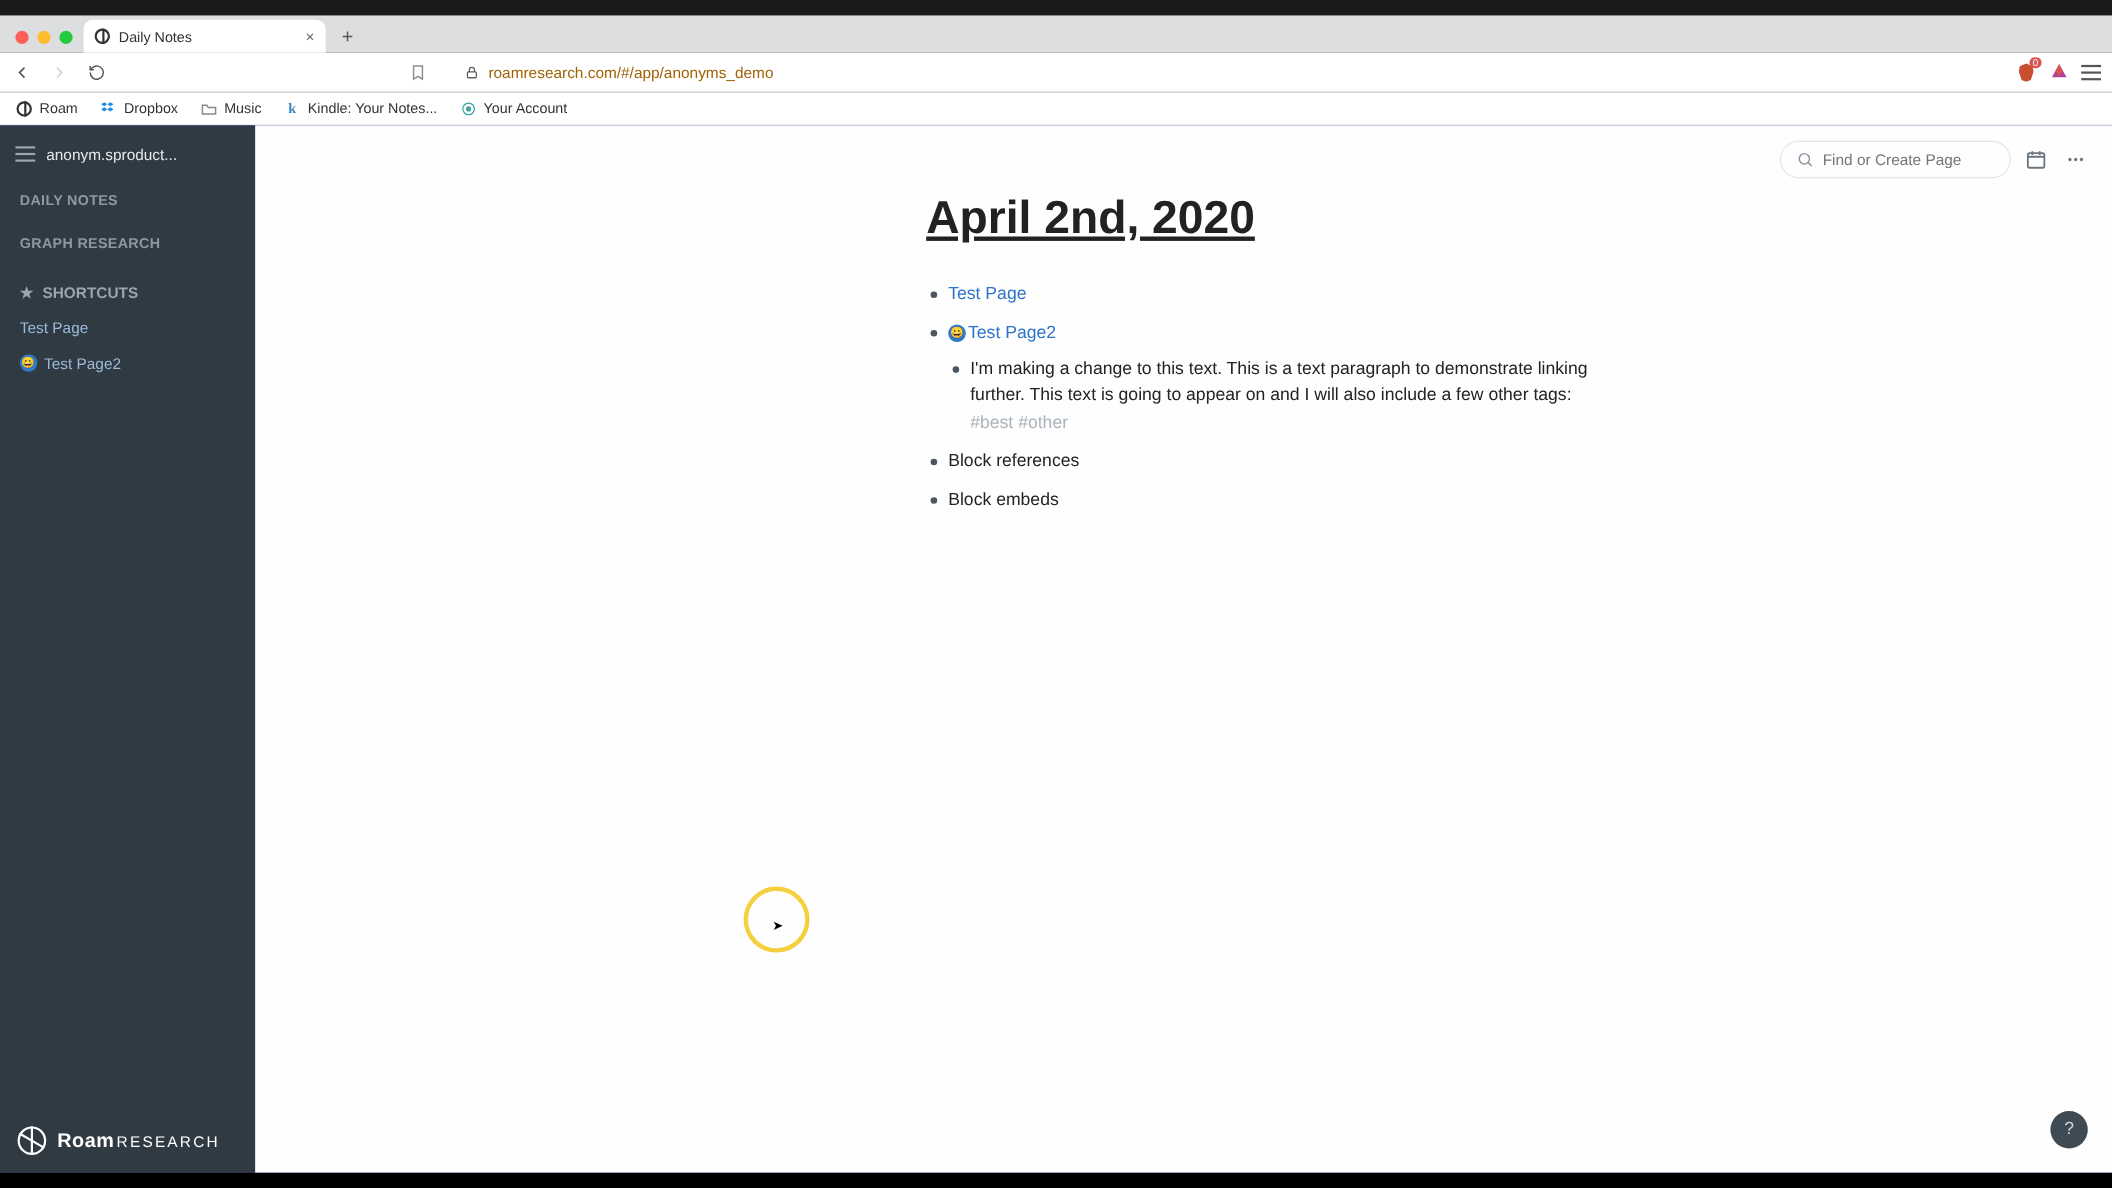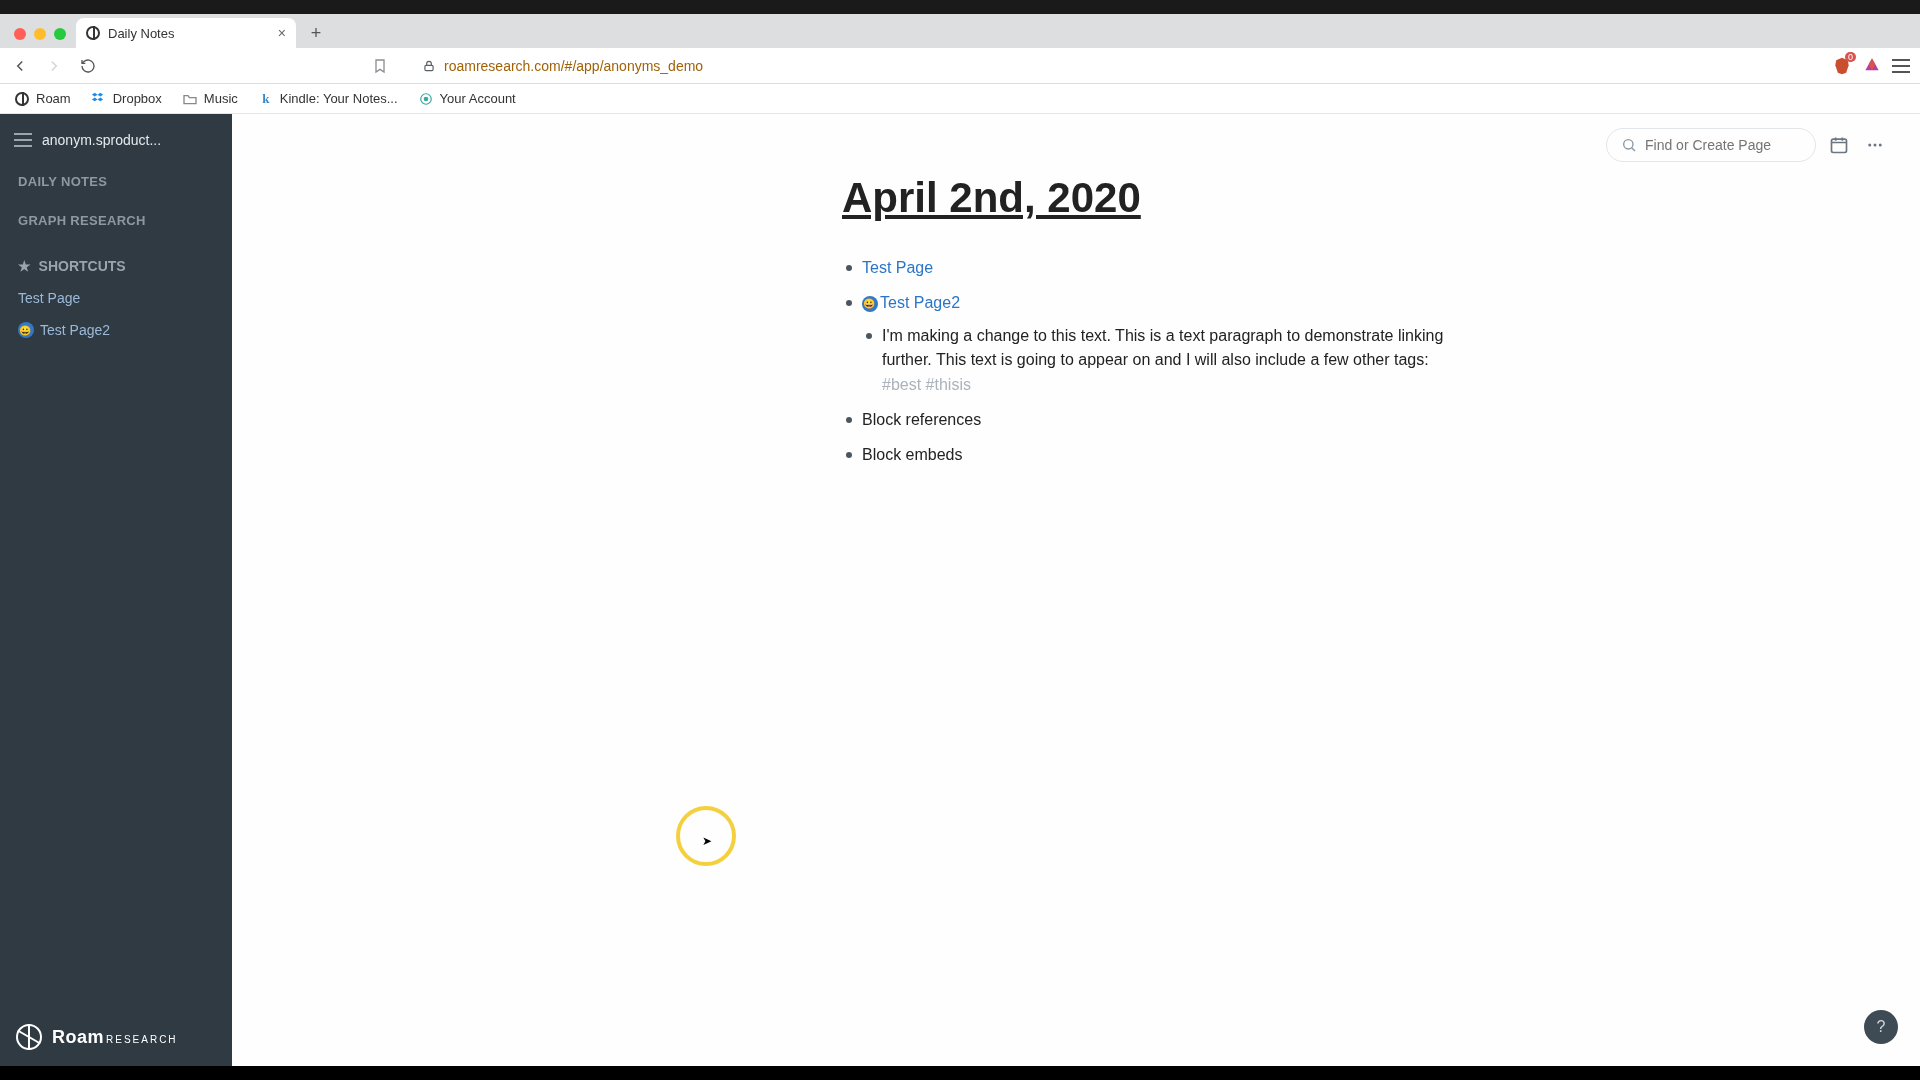--- a/index.html
+++ b/index.html
@@ -52,24 +52,24 @@
   .star { color:#99a4ae; }
   .shortcut { padding: 8px 18px; font-size:14px; color:#9cb9d8; cursor:pointer; display:flex; align-items:center; gap:6px; }
   .emoji-badge { width:16px; height:16px; background:#3178c6; border-radius:50%; font-size:10px; display:flex; align-items:center; justify-content:center; color:#fff; }
 
   .side-foot { margin-top:auto; padding: 16px; display:flex; align-items:center; gap:10px; }
   .roam-logo { width:26px; height:26px; border:2px solid #fff; border-radius:50%; position:relative; }
   .roam-logo::before, .roam-logo::after { content:""; position:absolute; background:#fff; }
   .roam-logo::before { left:45%; top:-2px; bottom:-2px; width:2px; }
   .roam-logo::after { top:45%; left:-2px; right:-2px; height:2px; transform:rotate(30deg); }
   .roam-word { font-size:18px; font-weight:600; color:#fff; letter-spacing:.5px; }
-  .roam-word small { font-size:10px; font-weight:400; letter-spacing:2px; margin-left:2px; }
+  .roam-word small { font-size:14px; font-weight:400; letter-spacing:2px; margin-left:2px; }
 
   .main { flex:1; background:#fefefe; position:relative; overflow:hidden; }
-  .top-actions { position:absolute; top:14px; right:32px; display:flex; align-items:center; gap:10px; }
+  .top-actions { position:absolute; top:14px; right:20px; display:flex; align-items:center; gap:10px; }
   .pill { height:34px; border:1px solid #e3e6e9; border-radius:18px; display:flex; align-items:center; padding:0 14px; gap:8px; color:#8b96a1; font-size:14px; min-width:210px; }
   .pill input { border:none; outline:none; font-size:14px; color:#555; background:transparent; width:150px; }
   .sq-btn { width:26px; height:26px; color:#6c7680; cursor:pointer; display:flex; align-items:center; justify-content:center; }
 
   .doc { margin: 60px 0 0 610px; max-width: 620px; color:#222; }
   .doc h1 { font-size:42px; font-weight:700; margin-bottom:34px;text-decoration:underline; }
   ul.blocks { list-style:none; }
   ul.blocks > li { position:relative; padding-left:20px; margin-bottom:10px; font-size:16px; line-height:1.55; }
   ul.blocks > li::before { content:""; position:absolute; left:4px; top:9px; width:6px; height:6px; background:#4b5660; border-radius:50%; }
   ul.blocks ul { list-style:none; margin-top:8px; }
@@ -251,21 +251,21 @@
     </div>
 
     <div class="doc">
       <h1>April 2nd, 2020</h1>
       <ul class="blocks">
         <li><span class="link">Test Page</span></li>
         <li>
           <span class="block-emoji">😀</span><span class="link">Test Page2</span>
           <ul>
             <li>
-              <span>I'm making a change to this text. This is a text paragraph to demonstrate linking further. This text is going to appear on and I will also include a few other tags: </span><span class="tag">#best</span> <span class="tag">#thisis</span>
+              <span>I'm making a change to this text. This is a text paragraph to demonstrate linking further. This text is going to appear on and I will also include a few other tags: </span><span class="tag">#best</span> <span class="tag">#other</span>
             </li>
           </ul>
         </li>
         <li><span>Block references</span></li>
         <li><span>Block embeds</span></li>
       </ul>
     </div>
 
     <div class="cursor-ring"></div>
     <div class="cursor-arrow">➤</div>

